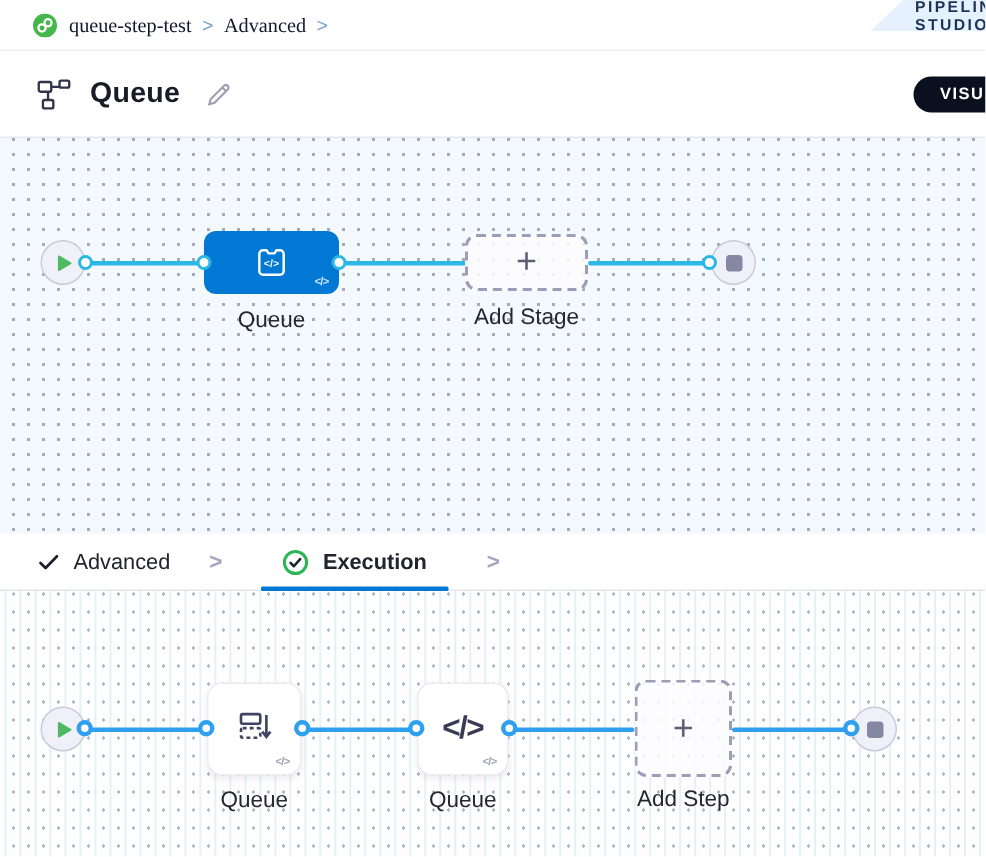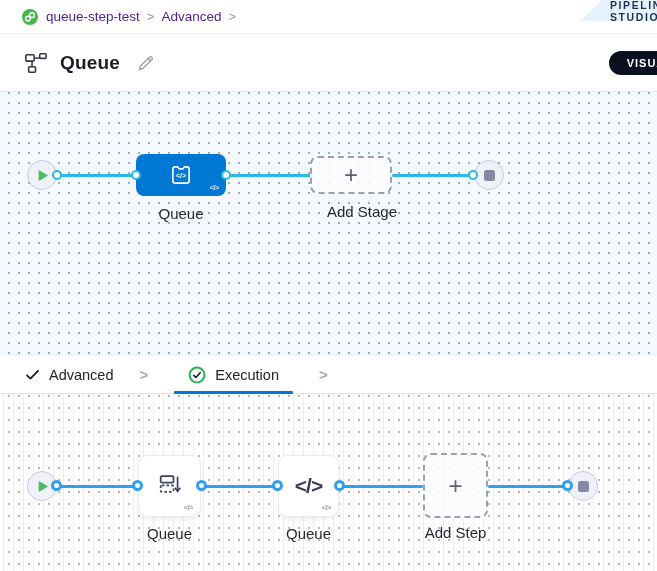--- a/index.html
+++ b/index.html
@@ -3,21 +3,21 @@
 <meta charset="utf-8">
 <style>
   * { margin:0; padding:0; box-sizing:border-box; }
   body { font-family:"Liberation Sans","DejaVu Sans",sans-serif; background:#fff; }
   .app { position:relative; width:657px; height:571px; overflow:hidden; background:#fff; }
 
   
   .crumb-bar { position:relative; height:34px; display:flex; align-items:center;
     padding-left:22px; border-bottom:1px solid #EDEEF2; background:#fff; }
   .crumb-logo { width:16px; height:16px; margin-right:8px; flex:0 0 auto; }
-  .crumb-link { color:#4c1d95; font-size:13.5px; font-weight:500; text-decoration:none; cursor:pointer; }
+  .crumb-link { color:#0f172a; font-size:13.5px; font-weight:500; text-decoration:none; cursor:pointer;font-family:Liberation Serif, serif; }
   .crumb-sep { color:#74A3CF; font-size:13px; margin:0 7px; font-weight:500; }
   .ribbon { position:absolute; top:0; right:-58px; height:21px; width:135px;
     background:#E5F1FD; clip-path:polygon(0 100%, 22px 0, 100% 0, 100% 100%);
     display:flex; align-items:center; padding-left:30px;
     color:#1D3356; font-size:10.5px; font-weight:700; letter-spacing:1.6px; }
 
   
   .title-bar { position:relative; height:58px; display:flex; align-items:center;
     padding-left:24px; border-bottom:1px solid #E7E8EE; background:#fff; }
   .pipe-icon { width:24px; height:24px; margin-right:12px; }
@@ -65,21 +65,21 @@
     background:rgba(253,253,255,.85); display:flex; align-items:center; justify-content:center; cursor:pointer; }
   .plus-glyph { font-size:24px; font-weight:300; color:#5F6076; line-height:1; }
 
   .node-label { position:absolute; text-align:center; font-size:15px; color:#27282F; }
 
   
   .tab-bar { height:38px; background:#fff; border-bottom:1px solid #E4E5EC;
     display:flex; align-items:center; padding-left:25px; }
   .tab { position:relative; height:100%; display:flex; align-items:center; gap:9px;
     font-size:14.5px; color:#22232E; cursor:pointer; }
-  .tab.active { font-weight:400; padding:0 14px; }
+  .tab.active { font-weight:700; padding:0 14px; }
   .tab.active::after { content:""; position:absolute; left:0; right:0; bottom:-1px; height:3px;
     background:#0278D5; border-radius:1px; }
   .tab-sep { margin:0 26px; color:#A3A4C0; font-size:15px; font-weight:600; }
 </style>
 </head>
 <body>
 
 <div class="app">
 
   <div class="crumb-bar">
@@ -128,21 +128,21 @@
         <path d="M9 4.5 H6.8 A2.3 2.3 0 0 0 4.5 6.8 v10.4 A2.3 2.3 0 0 0 6.8 19.5 h10.4 a2.3 2.3 0 0 0 2.3 -2.3 V6.8 a2.3 2.3 0 0 0 -2.3 -2.3 H15 l-1.2 1.9 h-3.6 z" stroke-linejoin="round"></path>
         <text x="12" y="14.8" text-anchor="middle" font-size="6.5" font-weight="bold" fill="#fff" stroke="none" font-family="Liberation Sans, sans-serif">&lt;/&gt;</text>
       </svg>
       <span class="corner-glyph">&lt;/&gt;</span>
     </div>
     <div class="node-label" style="left:131px;width:100px;top:113px">Queue</div>
 
     <div class="dashed-box" style="left:310px;top:64px;width:82px;height:38px">
       <span class="plus-glyph">+</span>
     </div>
-    <div class="node-label" style="left:312px;width:100px;top:111px">Add Stage</div>
+    <div class="node-label" style="left:301px;width:100px;top:111px">Add Stage</div>
 
     <div class="round-node" style="left:474px;top:68px">
       <div class="end-square"></div>
     </div>
 
     <div class="cdot" style="left:52px;top:78px"></div>
     <div class="cdot" style="left:131px;top:78px"></div>
     <div class="cdot" style="left:221px;top:78px"></div>
     <div class="cdot" style="left:468px;top:78px"></div>
   </div>

